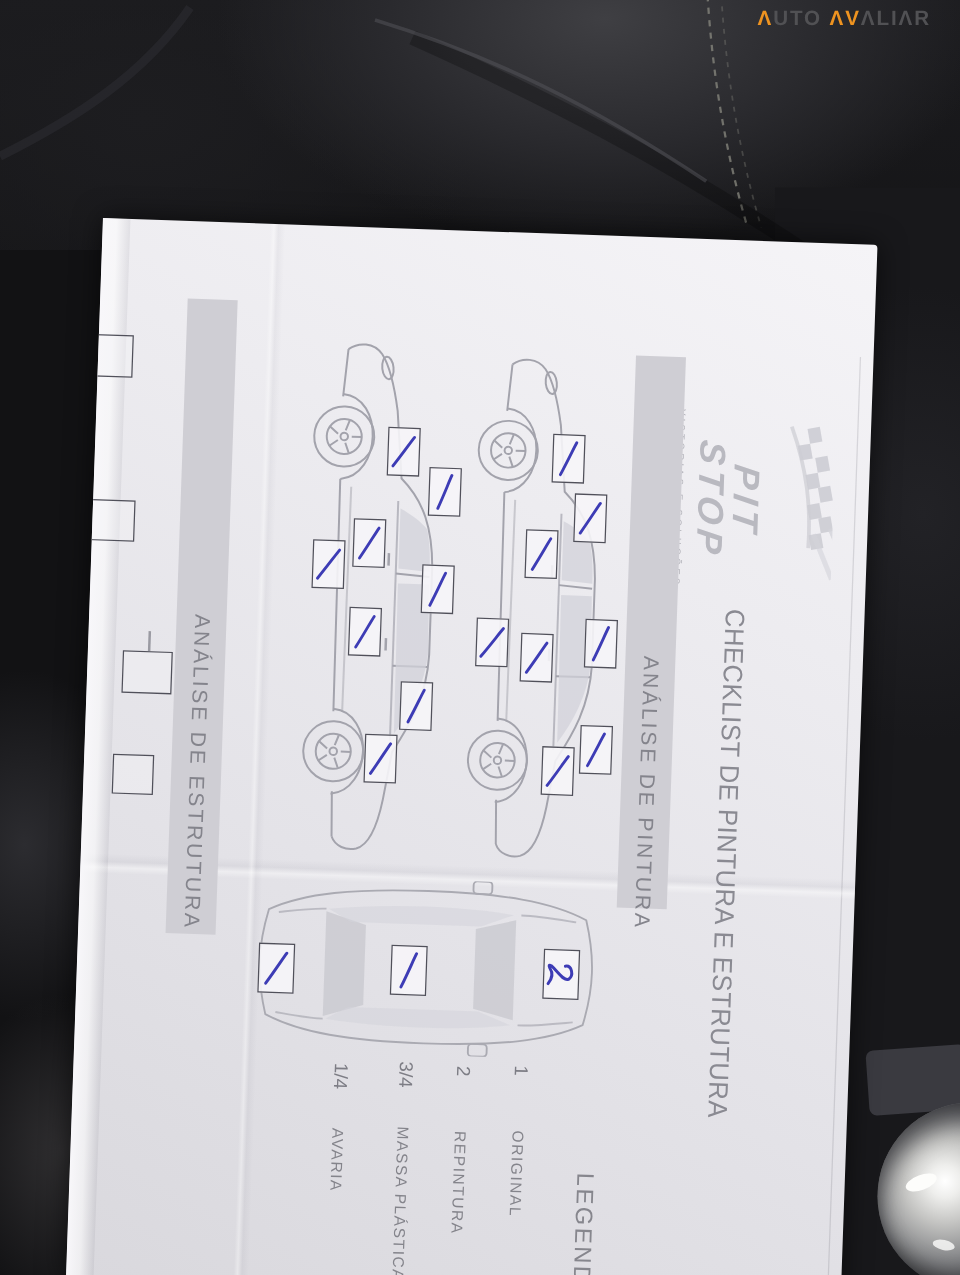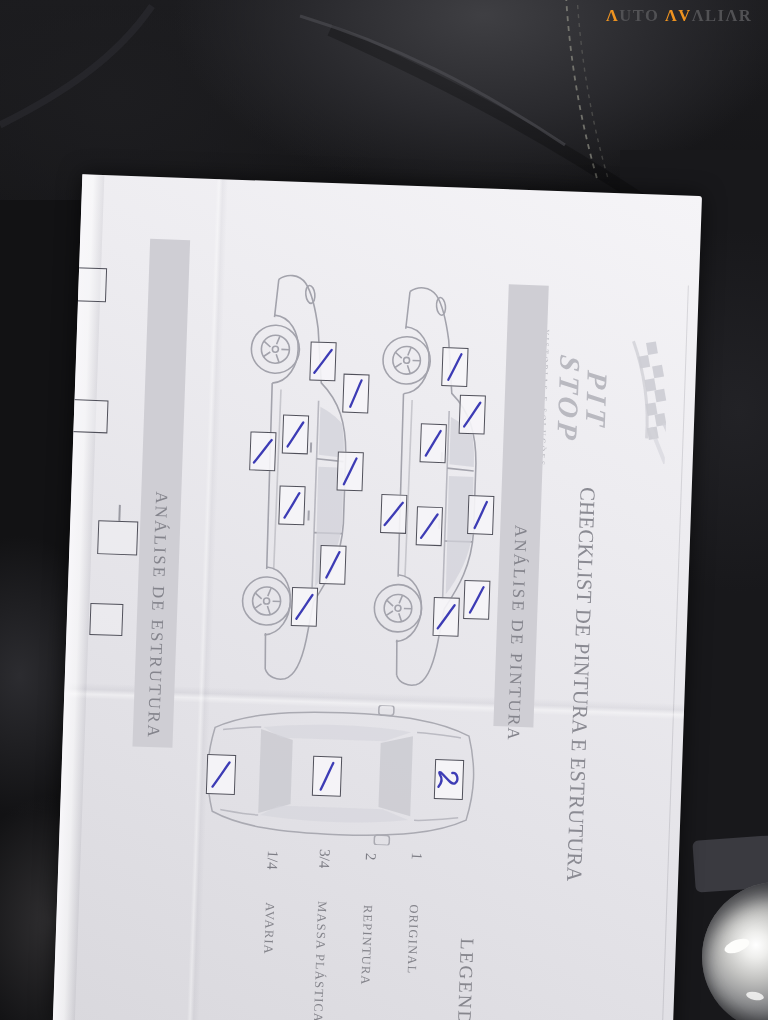--- a/index.html
+++ b/index.html
@@ -1,17 +1,17 @@
 <!DOCTYPE html>
 <html><head>
 <meta charset="utf-8">
 <style>
   html,body{margin:0;padding:0;background:#0a0a0c;}
   .stage{position:relative;width:768px;height:1020px;overflow:hidden;
-         font-family:Liberation Serif, serif;background:#121214;}
+         font-family:Liberation Sans, sans-serif;background:#121214;}
 
   
   .bg-top{position:absolute;left:0;top:0;width:768px;height:250px;
     background:
       radial-gradient(430px 250px at 63% 6%, #3f3f43 0%, #2a2a2e 40%, rgba(20,20,22,0) 72%),
       radial-gradient(420px 300px at 15% 38%, #1d1d20 0%, rgba(16,16,18,0) 65%),
       linear-gradient(180deg,#1b1b1e 0%,#141416 100%);}
   .bg-left{position:absolute;left:0;top:200px;width:110px;height:820px;
     background:
       radial-gradient(140px 200px at 18% 58%, #2c2c30 0%, rgba(17,17,19,0) 70%),

